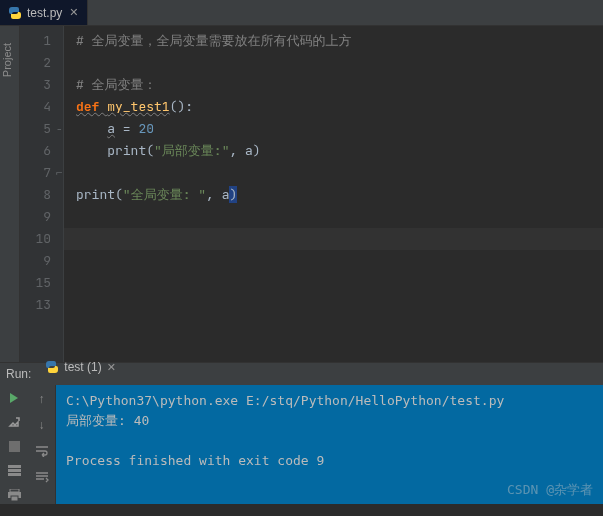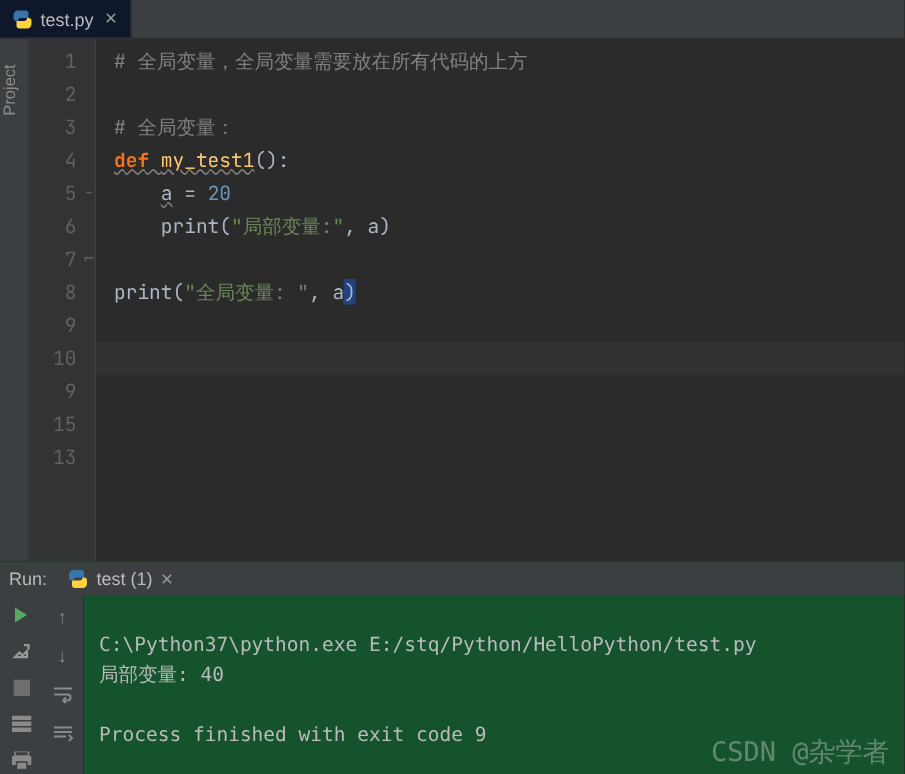--- a/index.html
+++ b/index.html
@@ -83,34 +83,34 @@
 .c-keyword { color: #f97316; font-weight: bold; }
 .c-funcname { color: #ffc66d; }
 .c-string { color: #6a8759; }
 .c-number { color: #6897bb; }
 .c-paren { color: #a9b7c6; }
 .c-ident { color: #a9b7c6; }
 .underline-wavy { text-decoration: underline wavy #808080; text-decoration-thickness: 1px; }
 .caret-bg { background: #214283; }
 .run-panel {
   position: absolute;
-  left: 0; right: 0; bottom: 0; height: 142px;
-  background: #14532d;
+  left: 0; right: 0; bottom: 12px; height: 142px;
+  background: #0369a1;
   border-top: 1px solid #323232;
 }
 .run-header {
   height: 22px;
   background: #3c3f41;
   display: flex; align-items: center;
   padding: 0 6px;
   gap: 8px;
   color: #bbbbbb;
 }
 .run-header .runtab {
-  display: flex; align-items: center; gap: 5px;
+  display: flex; align-items: flex-end; gap: 5px;
   padding: 12px 6px; height: 100%;
 }
 .run-body {
   display: flex;
   height: calc(100% - 22px);
 }
 .tool-col {
   width: 28px;
   background: #3c3f41;
   display: flex; flex-direction: column;
@@ -119,33 +119,33 @@
   gap: 6px;
 }
 .tool-col.second { border-right: 1px solid #323232; }
 .tool-btn {
   width: 20px; height: 20px;
   display: flex; align-items: center; justify-content: center;
   color: #8a8a8a;
 }
 .console {
   flex: 1;
-  padding: 24px 10px;
+  padding: 6px 10px;
   font-family: Consolas, monospace;
   font-size: 13px;
   line-height: 20px;
   color: #bbbbbb;
   position: relative;
 }
 .console .out-line { white-space: pre; }
 .watermark {
   position: absolute;
   right: 10px; bottom: 4px;
   color: rgba(200,200,200,0.45);
-  font-size: 18px;
+  font-size: 13px;
 }
 svg { display: block; }
 </style>
 </head>
 <body>
 
 <div class="tabs">
   <div class="tab">
     <span class="py-icon">
       <svg width="14" height="14" viewBox="0 0 14 14">

